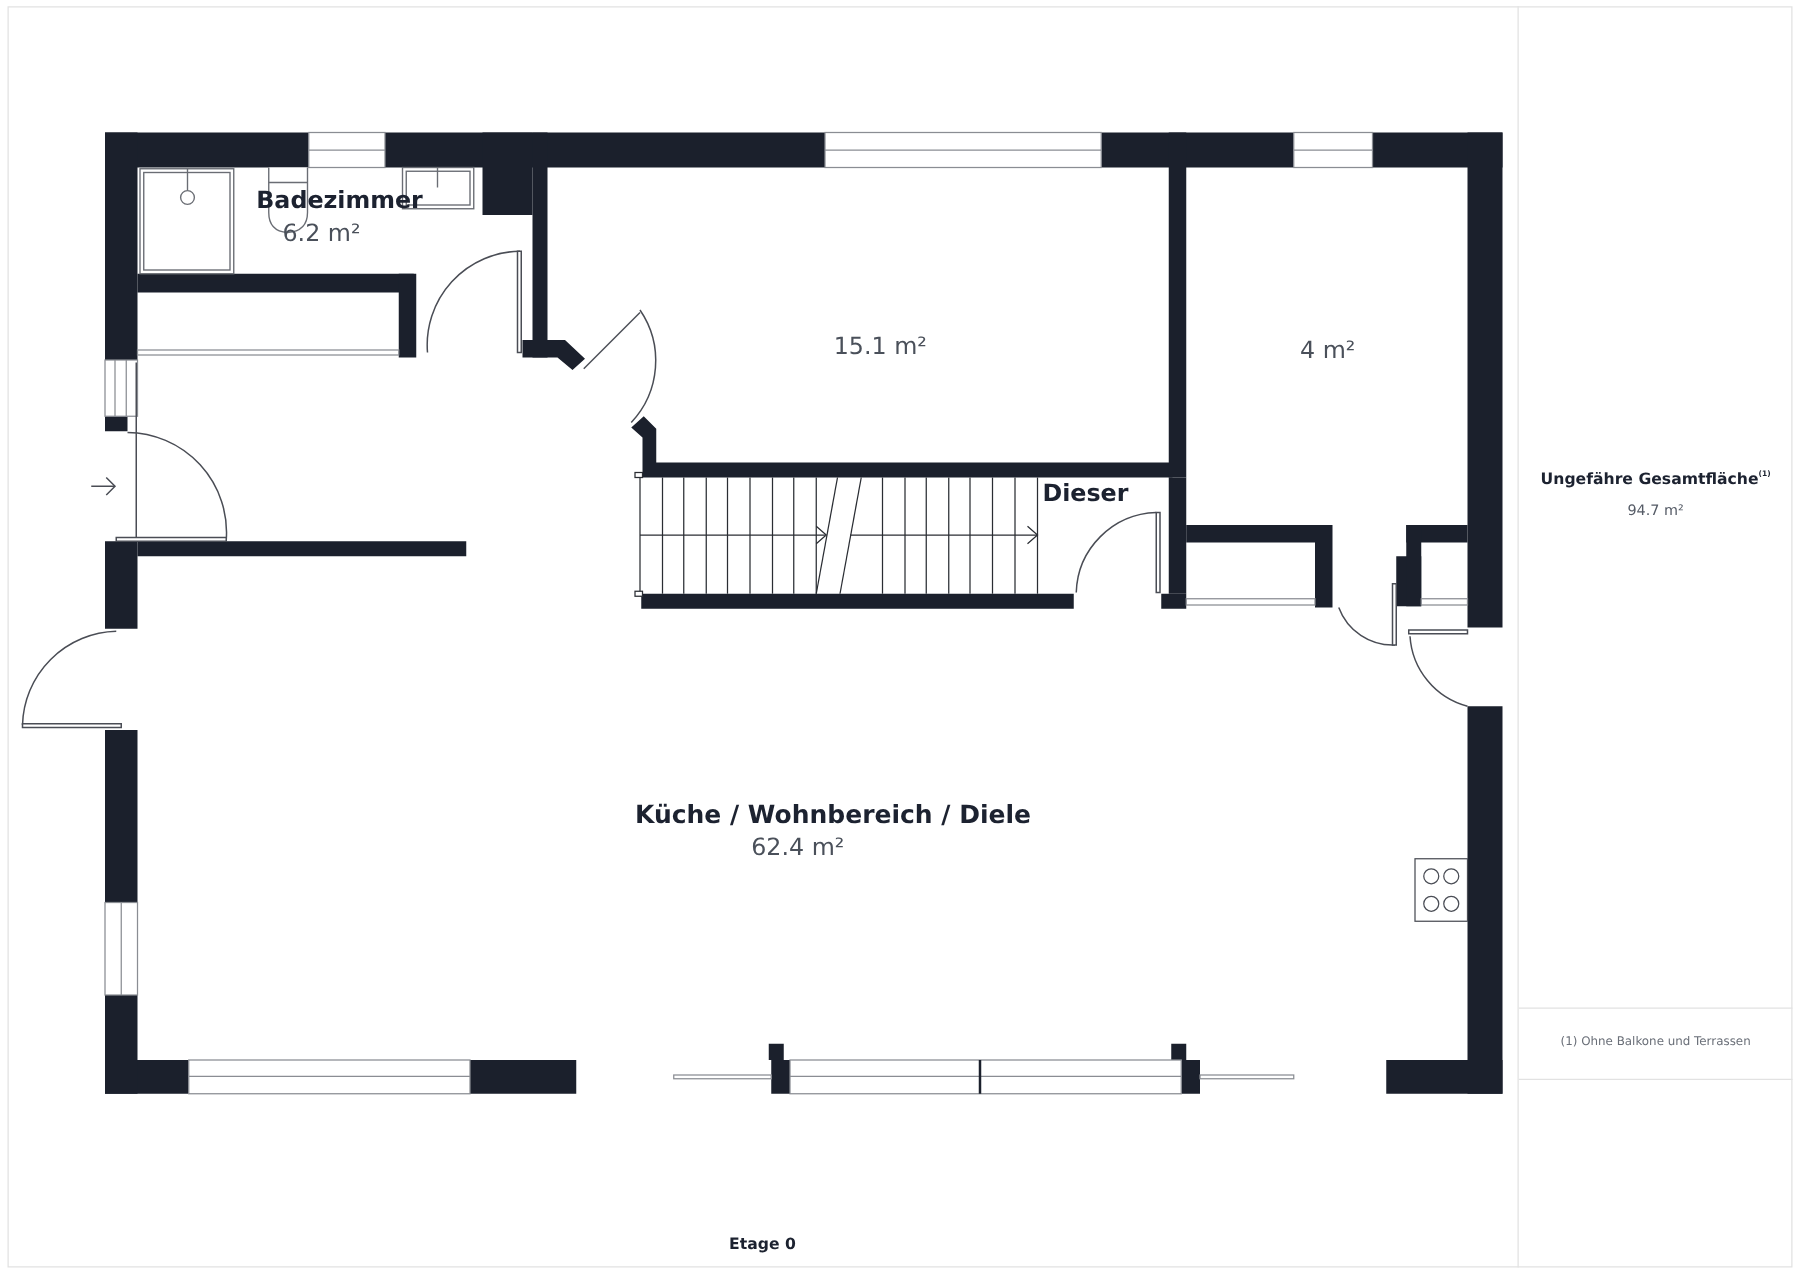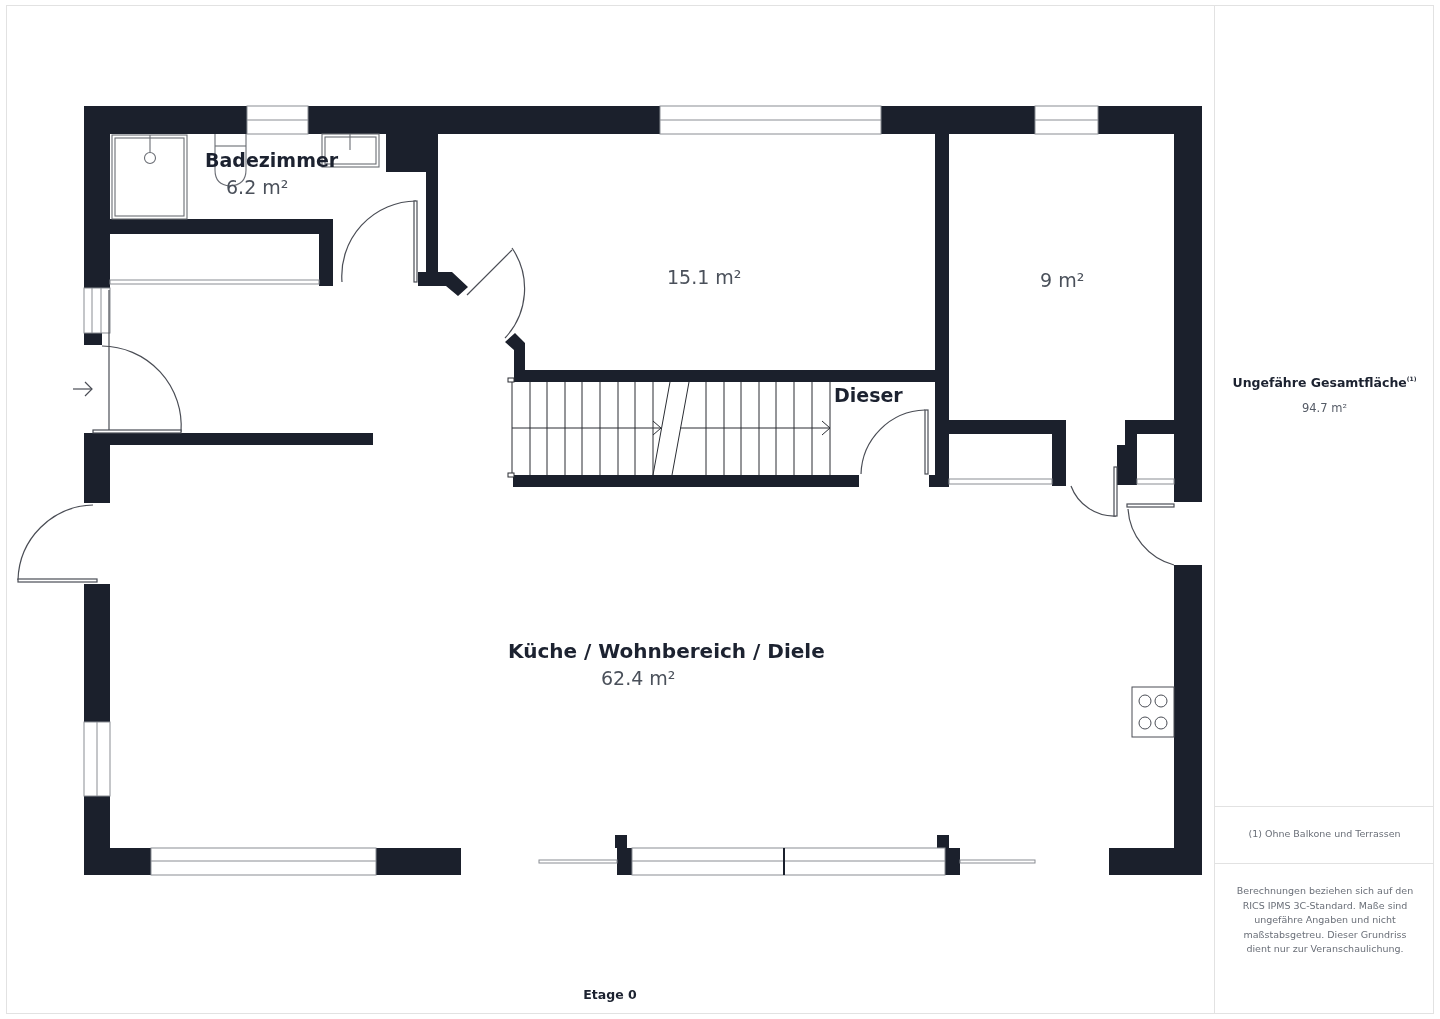--- a/index.html
+++ b/index.html
@@ -174,34 +174,33 @@
     <circle cx="1145" cy="723" r="6"></circle>
     <circle cx="1161" cy="723" r="6"></circle>
   </g>
 </svg>
 
 <div class="room-name" style="left:193px; top:149px; font-size:19px;margin-left:12px;">Badezimmer</div>
 <div class="room-area" style="left:226px; top:176px; font-size:19px;">6.2 m²</div>
 
 <div class="room-area" style="left:667px; top:231px; font-size:19px;margin-top:35px;">15.1 m²</div>
 
-<div class="room-area" style="left:1040px; top:269px; font-size:19px;">9 m²</div>
+<div class="room-area" style="left:1040px; top:269px; font-size:19px;">4 m²</div>
 
 <div class="room-name" style="left:834px; top:384px; font-size:19px;">Dieser</div>
 
 <div class="room-name" style="left:508px; top:639px; font-size:20px;">Küche / Wohnbereich / Diele</div>
 <div class="room-area" style="left:601px; top:667px; font-size:19px;">62.4 m²</div>
 
 <div class="floor-label">Etage 0</div>
 
 <div class="side">
   <div class="total-label">
     <span>Ungefähre Gesamtfläche</span><sup>(1)</sup>
   </div>
   <div class="total-value">94.7 m²</div>
   <div class="side-divider" style="top:801px;"></div>
   <div class="footnote">(1) Ohne Balkone und Terrassen</div>
   <div class="side-divider" style="top:858px;"></div>
-  <div class="disclaimer">Berechnungen beziehen sich auf den RICS IPMS 3C-Standard. Maße sind ungefähre Angaben und nicht maßstabsgetreu. Dieser Grundriss dient nur zur Veranschaulichung.</div>
   <div class="brand">
     <span>GIRAFFE</span><b>360</b>
   </div>
 </div>
 
 </body></html>

